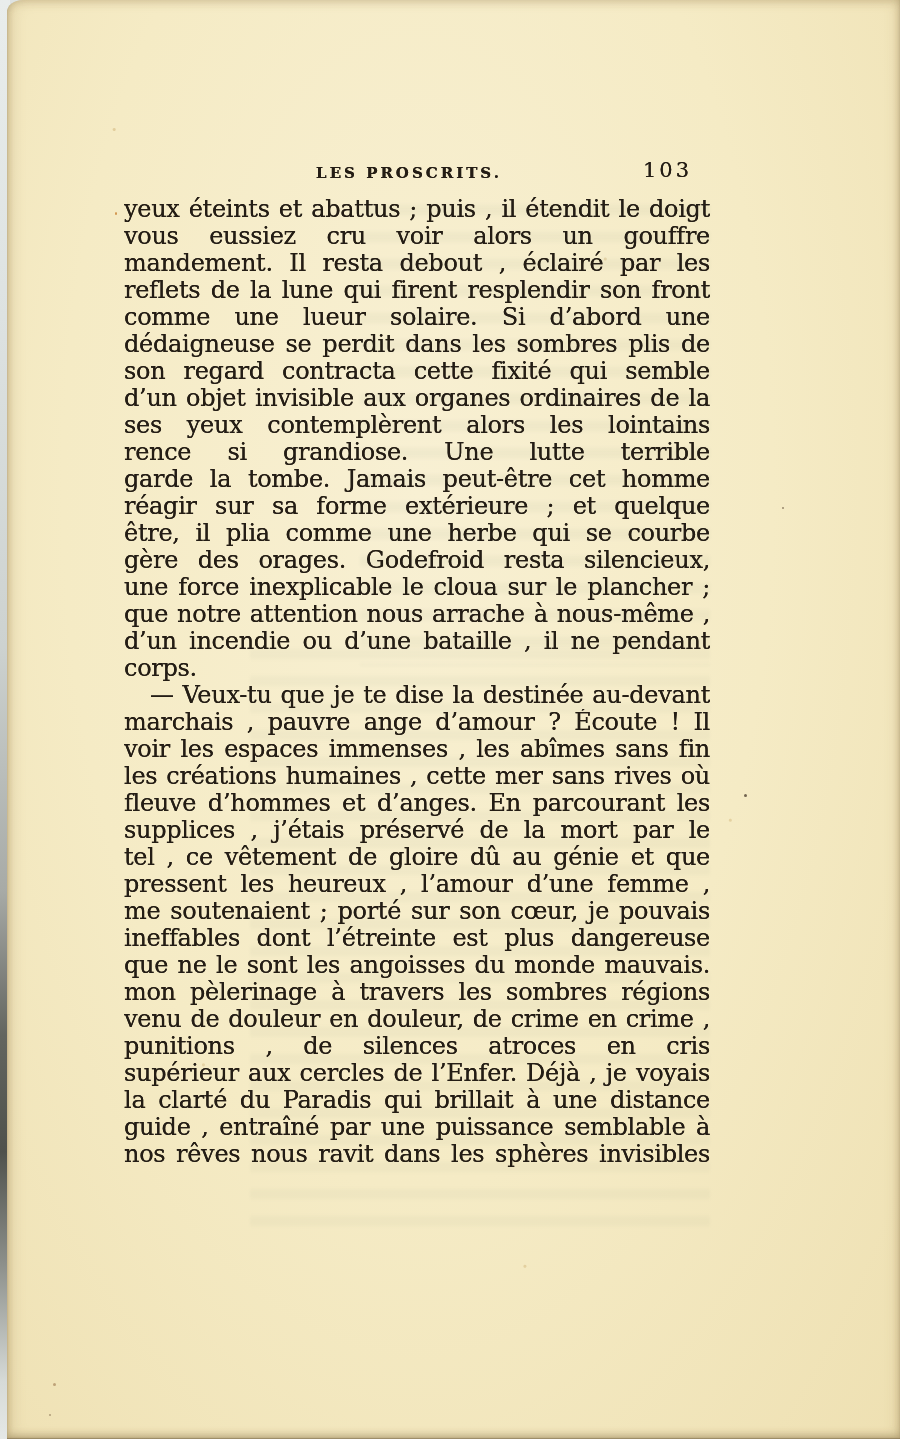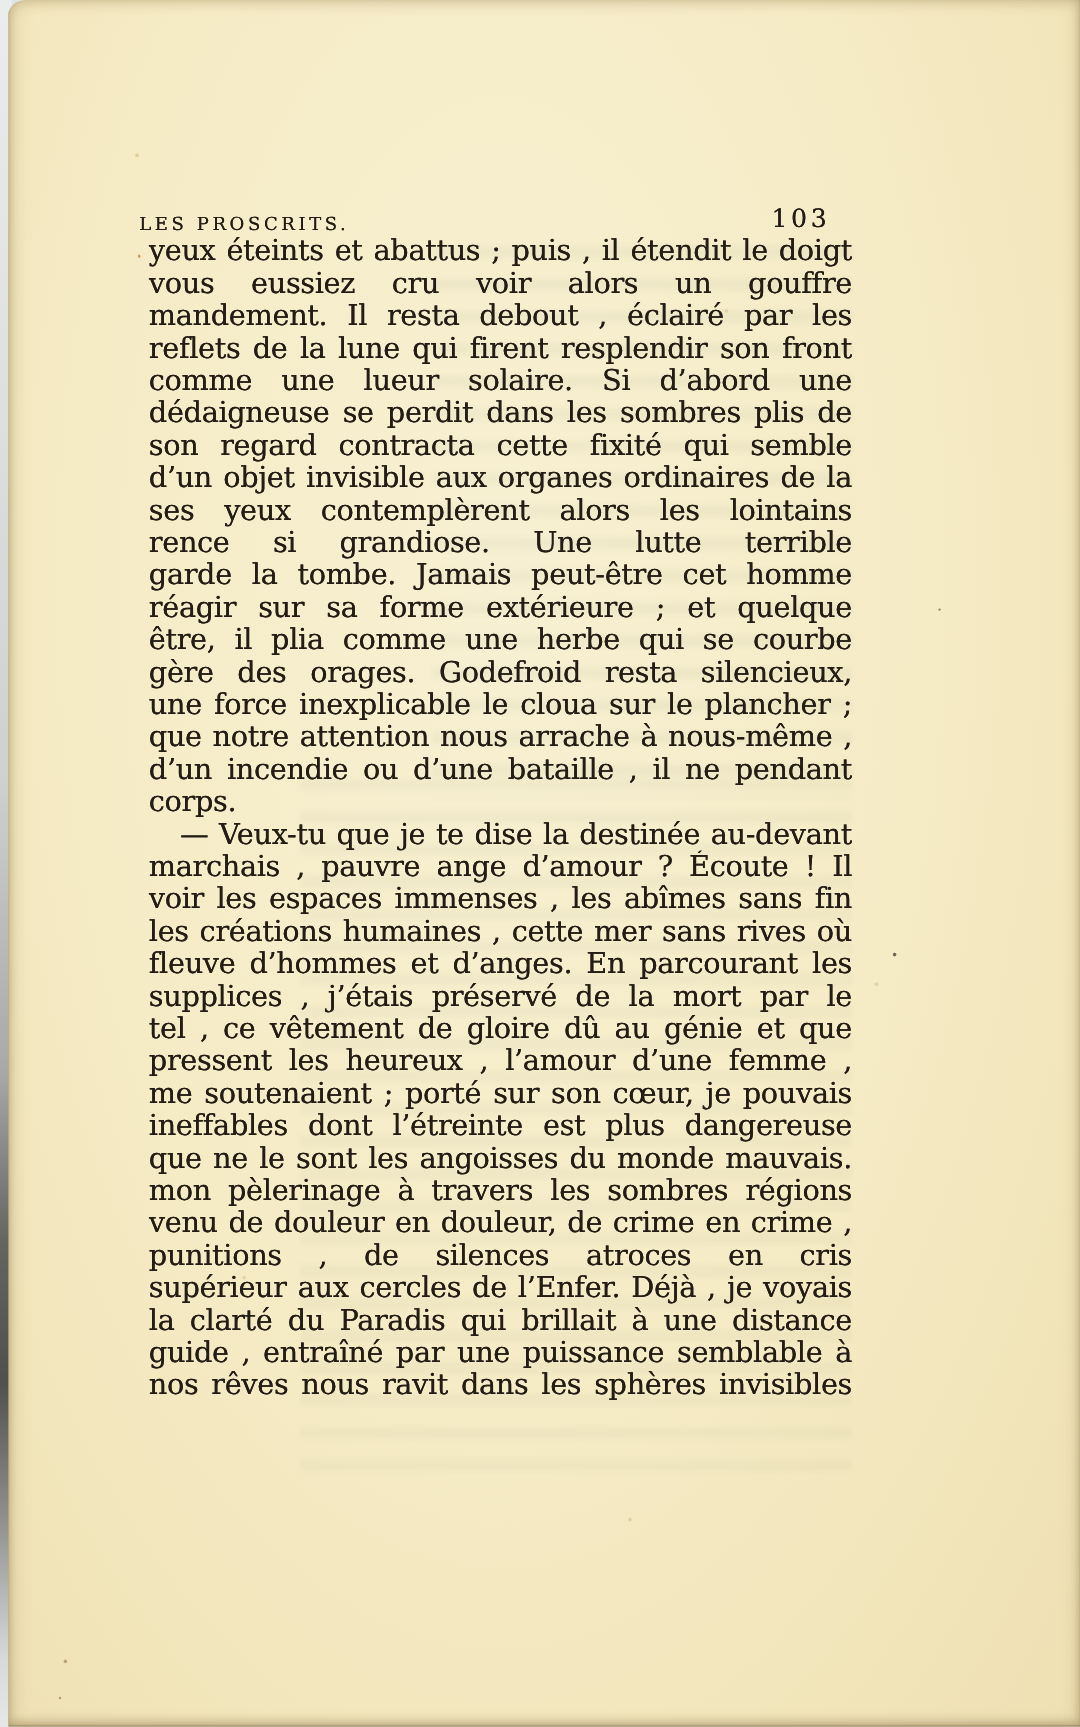--- a/index.html
+++ b/index.html
@@ -52,26 +52,26 @@
       rgba(141,154,128,.16) 17px,
       transparent 21px,
       transparent 27px);
   }
   .bleed.a{left:360px;top:196px;width:350px;height:470px;}
   .bleed.b{left:250px;top:640px;width:460px;height:600px;opacity:.38;}
   .header-row{
     position:absolute;left:116px;top:158px;width:586px;height:30px;color:var(--ink);
   }
   .running-title{
-    position:absolute;left:0;right:0;top:20px;text-align:left;
-    font-weight:normal;font-size:15px;letter-spacing:3px;
+    position:absolute;left:0;right:0;top:6px;text-align:center;
+    font-weight:bold;font-size:15px;letter-spacing:3px;
     text-shadow:0 0 .5px currentColor;
   }
   .page-number{
-    position:absolute;right:10px;top:12px;font-size:21px;letter-spacing:3px;
+    position:absolute;right:10px;top:0;font-size:21px;letter-spacing:3px;
     text-shadow:0 0 .4px currentColor;
   }
   .text-block{
     position:absolute;left:124px;top:196px;width:586px;color:var(--ink);
     font-size:24px;line-height:27px;letter-spacing:-0.3px;word-spacing:1.5px;
   }
   .line{
     height:27px;overflow:hidden;
     text-align:justify;text-align-last:justify;-moz-text-align-last:justify;
     text-shadow:0 0 .5px currentColor;

